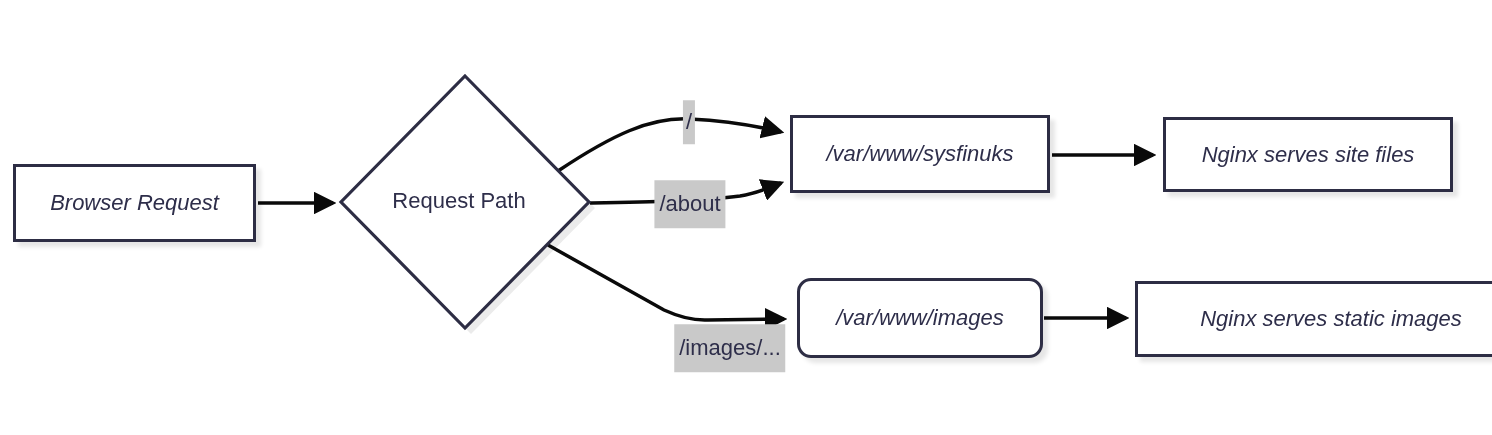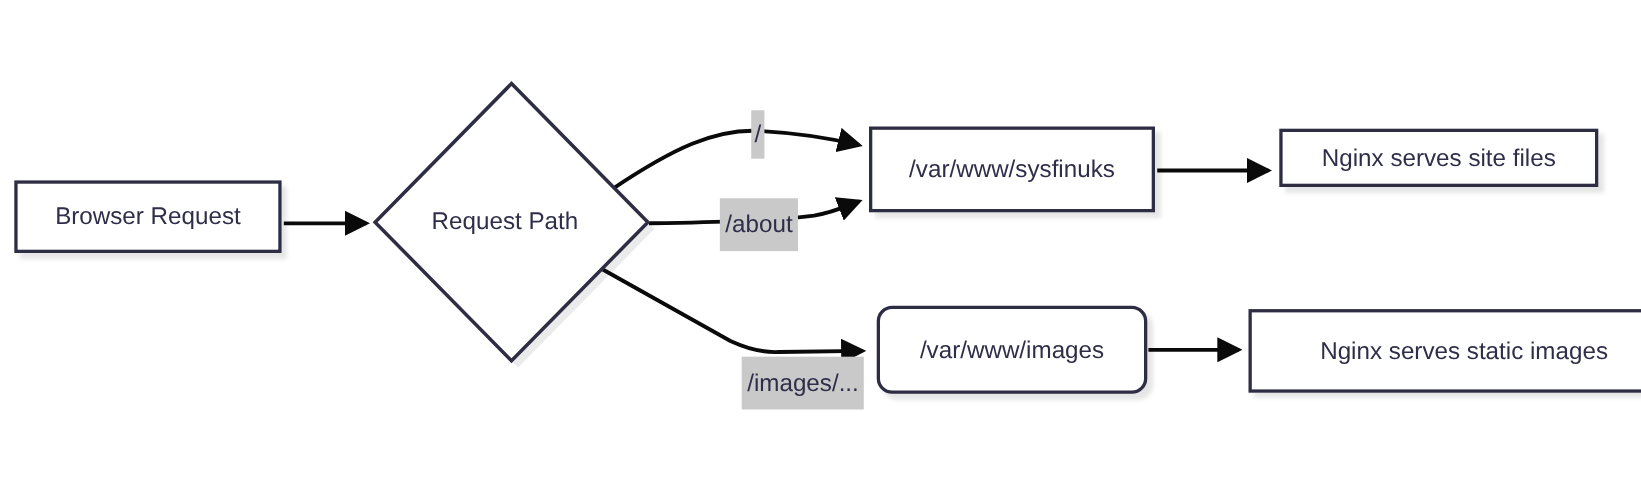--- a/index.html
+++ b/index.html
@@ -43,20 +43,21 @@
     position:absolute;
     display:flex;
     align-items:center;
     justify-content:center;
     background:var(--node-fill);
     border:3.5px solid var(--node-border);
     color:var(--text);
     font-size:22px;
     text-align:center;
     box-shadow:5px 5px 4px var(--shadow);
+    font-style:italic;
   }
   .node-label{
     white-space:nowrap;
   }
   .diamond-label{
     position:absolute;
     left:349px;
     top:188px;
     width:220px;
     text-align:center;
@@ -68,23 +69,23 @@
     position:absolute;
     transform:translate(-50%,-50%);
     background:var(--edge-label-bg);
     color:var(--text);
     font-size:22px;
     line-height:1.25;
     padding:10px 5px;
     white-space:nowrap;
   }
   
-  .n-browser{left:13px;top:164px;width:243px;height:66px;}
+  .n-browser{left:13px;top:164px;width:243px;height:78px;}
   .n-sysfinuks{left:790px;top:115px;width:260px;height:78px;}
-  .n-nginx-site{left:1163px;top:117px;width:290px;height:53px;}
+  .n-nginx-site{left:1163px;top:117px;width:290px;height:75px;}
   .n-images{left:797px;top:278px;width:246px;height:80px;border-radius:14px;}
   .n-nginx-images{left:1135px;top:281px;width:392px;height:76px;}
   
   .l-root{left:689px;top:122px;padding:8px 3px;}
   .l-about{left:690px;top:204px;}
   .l-images{left:730px;top:320px;margin-top:28px;}
 </style>
 </head>
 <body>
 

